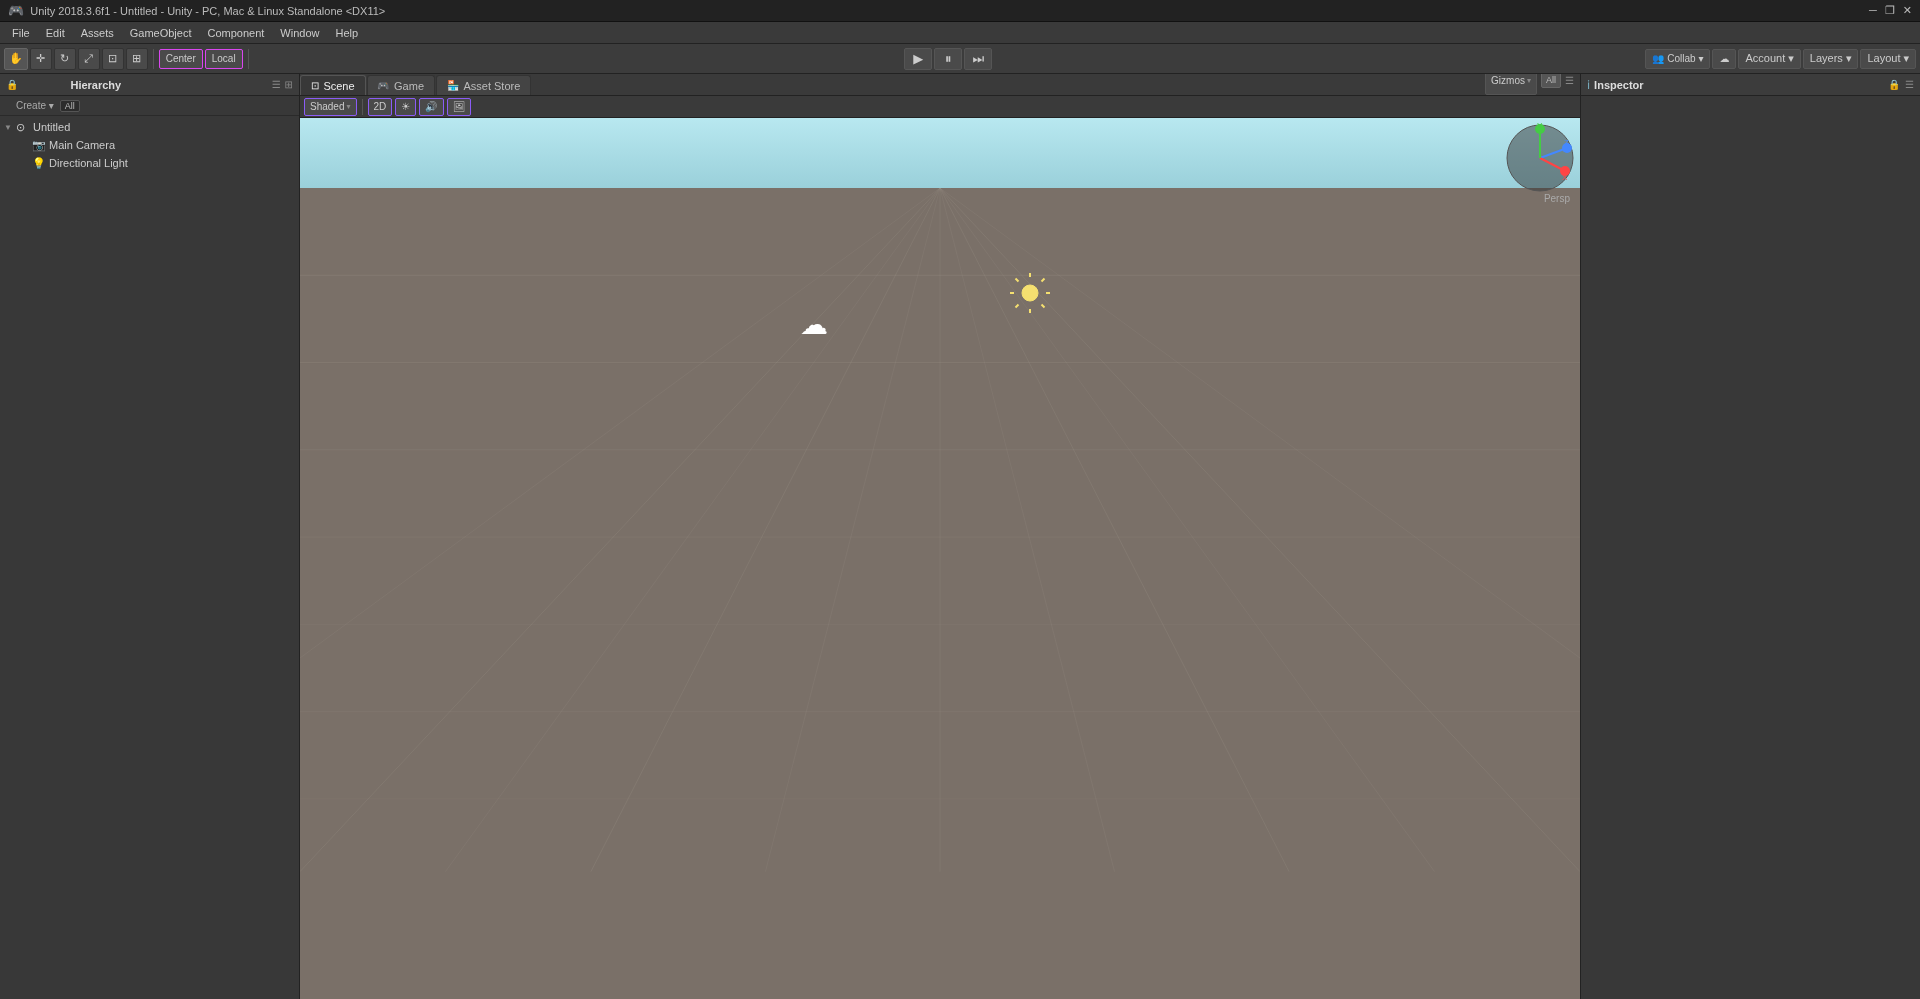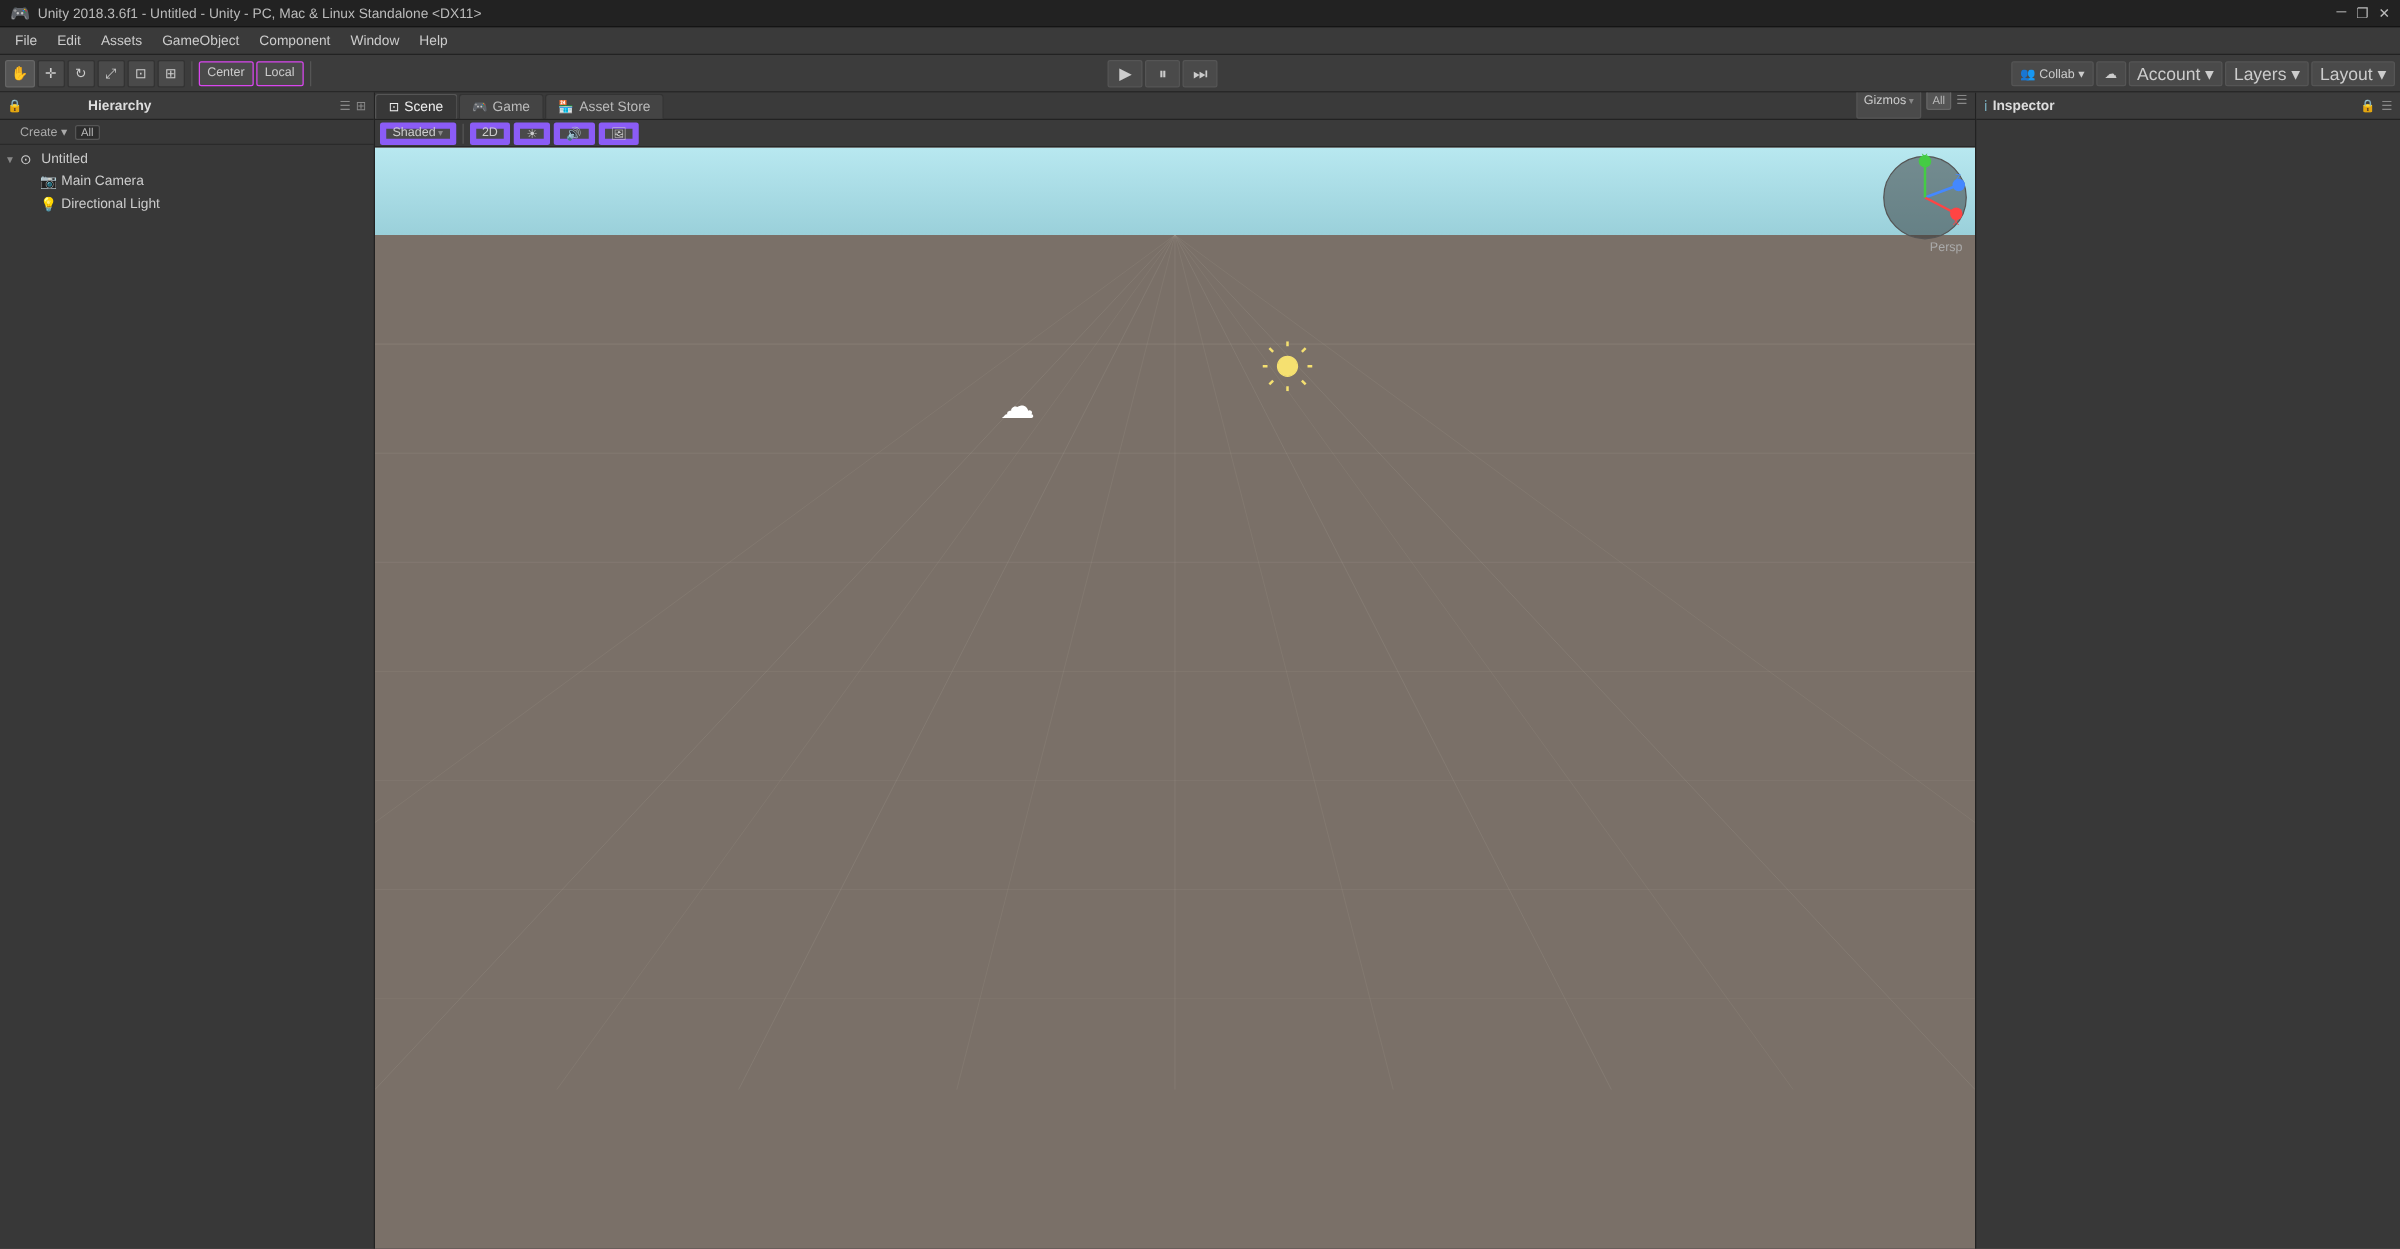--- a/index.html
+++ b/index.html
@@ -116,21 +116,21 @@
       cursor: pointer;
       border-radius: 2px;
       display: flex;
       align-items: center;
       gap: 3px;
     }
     .account-btn, .layers-btn, .layout-btn {
       background: #4a4a4a;
       border: 1px solid #555;
       color: #ccc;
-      font-size: 14px;
+      font-size: 11px;
       height: 20px;
       padding: 0 6px;
       cursor: pointer;
       border-radius: 2px;
       display: flex;
       align-items: center;
       gap: 3px;
     }
 
     
@@ -247,21 +247,21 @@
       display: flex;
       align-items: center;
       padding: 0 4px;
       border-bottom: 1px solid #222;
       gap: 3px;
     }
     .scene-toolbar-btn {
       height: 18px;
       padding: 0 5px;
       background: #4a4a4a;
-      border: 5px solid #8b5cf6;
+      border: 1px solid #8b5cf6;
       color: #ccc;
       font-size: 10px;
       cursor: pointer;
       border-radius: 2px;
       display: flex;
       align-items: center;
       gap: 2px;
     }
     .scene-toolbar-separator {
       width: 1px;

